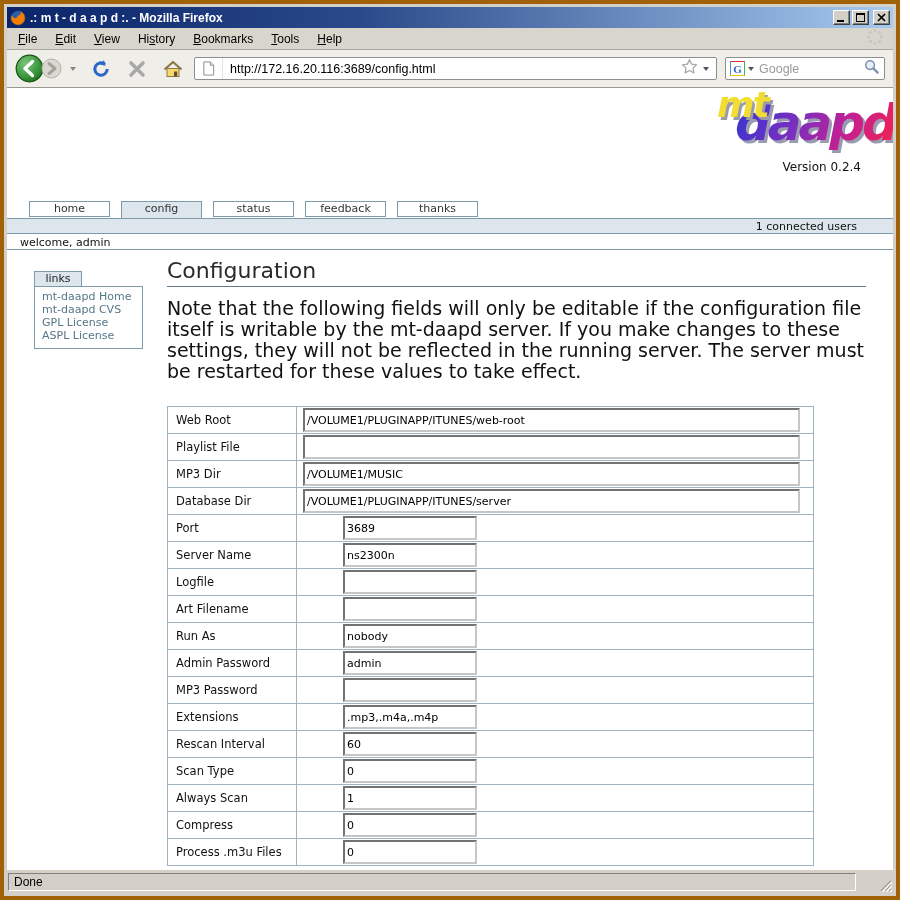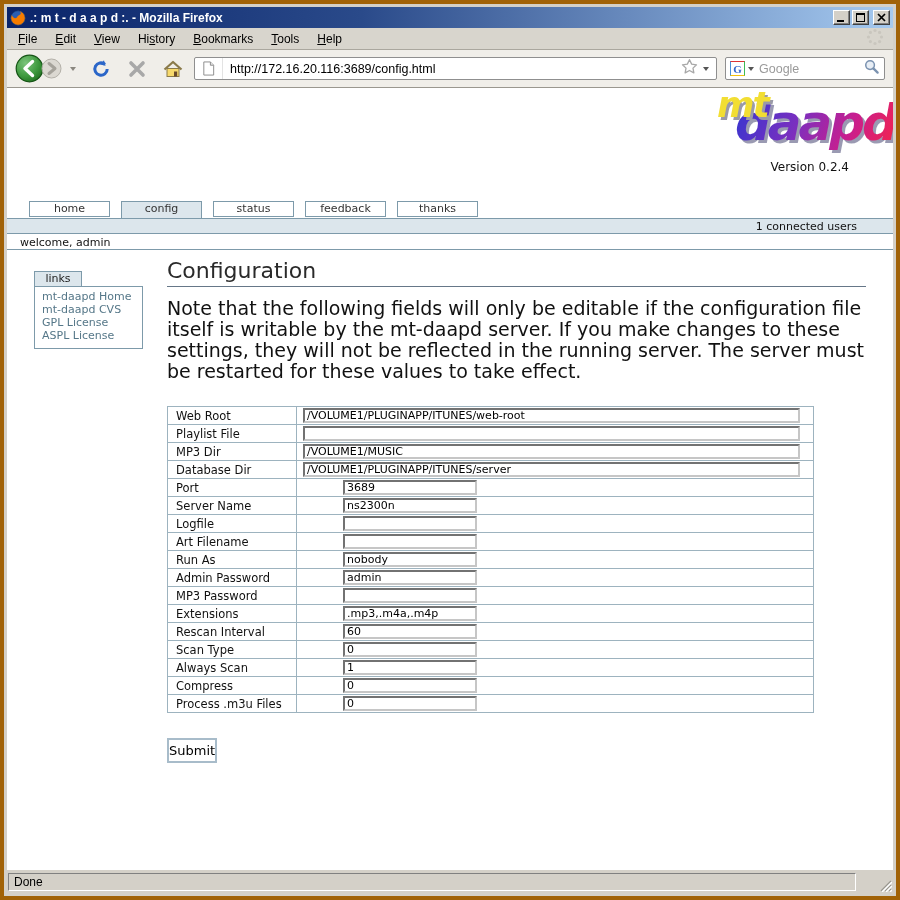--- a/index.html
+++ b/index.html
@@ -62,21 +62,21 @@
 
   .page-header{position:relative;height:92px;}
   .logo{position:absolute;top:0;right:0;width:200px;height:78px;}
   .logo-mt{position:absolute;left:24px;top:-4px;font:bold italic 36px "DejaVu Sans",sans-serif;
            letter-spacing:-2px;color:#f2de33;text-shadow:2.5px 2.5px 0 #9a9aa8;z-index:2;}
   .logo-daapd{position:absolute;left:42px;top:6px;font:bold italic 50px "DejaVu Sans",sans-serif;
            letter-spacing:-3px;
            background:linear-gradient(115deg,#3a35cf 5%,#7a2fbf 40%,#c81f8f 70%,#ee2255 95%);
            -webkit-background-clip:text;background-clip:text;color:transparent;
            filter:drop-shadow(3px 3px 0 #9a9ab2);z-index:1;}
-  .version{position:absolute;top:72px;right:44px;font-size:12px;color:#111;}
+  .version{position:absolute;top:72px;right:32px;font-size:12px;color:#111;}
 
   .tabs{display:flex;padding-left:22px;height:17px;margin-top:21px;}
   .tab{width:81px;height:16px;line-height:14px;text-align:center;font-size:11px;color:#333;
        background:#fff;border:1px solid var(--steel);margin-right:11px;cursor:pointer;}
   .tab.active{background:var(--bar-bg);height:17px;border-bottom:none;}
 
   .usersbar{height:16px;background:var(--bar-bg);border-top:1px solid var(--steel);
             border-bottom:1px solid var(--steel);font-size:11px;text-align:right;
             padding:1px 36px 0 0;color:#111;}
   .welcomebar{height:16px;font-size:11px;padding:2px 0 8px 13px;border-bottom:1px solid var(--steel);color:#111;}
@@ -91,21 +91,21 @@
 
   .article{flex:1;padding-right:27px;}
   .heading{font-size:22px;font-weight:400;color:#2a2a2a;padding-bottom:3px;
            border-bottom:1px solid var(--heading-line);margin-bottom:11px;}
   .note{font-size:19px;line-height:21px;color:#111;}
 
   table.cfg{border-collapse:collapse;margin-top:24px;width:647px;}
   table.cfg td{border:1px solid var(--table-border);height:18px;font-size:11.5px;color:#111;}
   td.lbl{width:129px;padding-left:8px;}
   td.fld{padding:1px 4px 1px 6px;}
-  td.fld input{display:block;height:15px;font:11px "DejaVu Sans",sans-serif;color:#000;
+  td.fld input{display:block;height:24px;font:11px "DejaVu Sans",sans-serif;color:#000;
                border:2px inset #c6c6c6;background:#fff;padding:0 2px;}
   td.fld input.wide{width:497px;}
   td.fld input.narrow{width:134px;margin-left:40px;}
 
   .submit-btn{margin-top:25px;font:13px "DejaVu Sans",sans-serif;color:#000;background:#fff;
               border:2px solid #a8bcca;padding:3px 0;cursor:pointer;}
 
   
   .statusbar{height:23px;flex:none;background:var(--chrome);display:flex;align-items:center;
              padding:2px 1px 1px 1px;gap:21px;}

